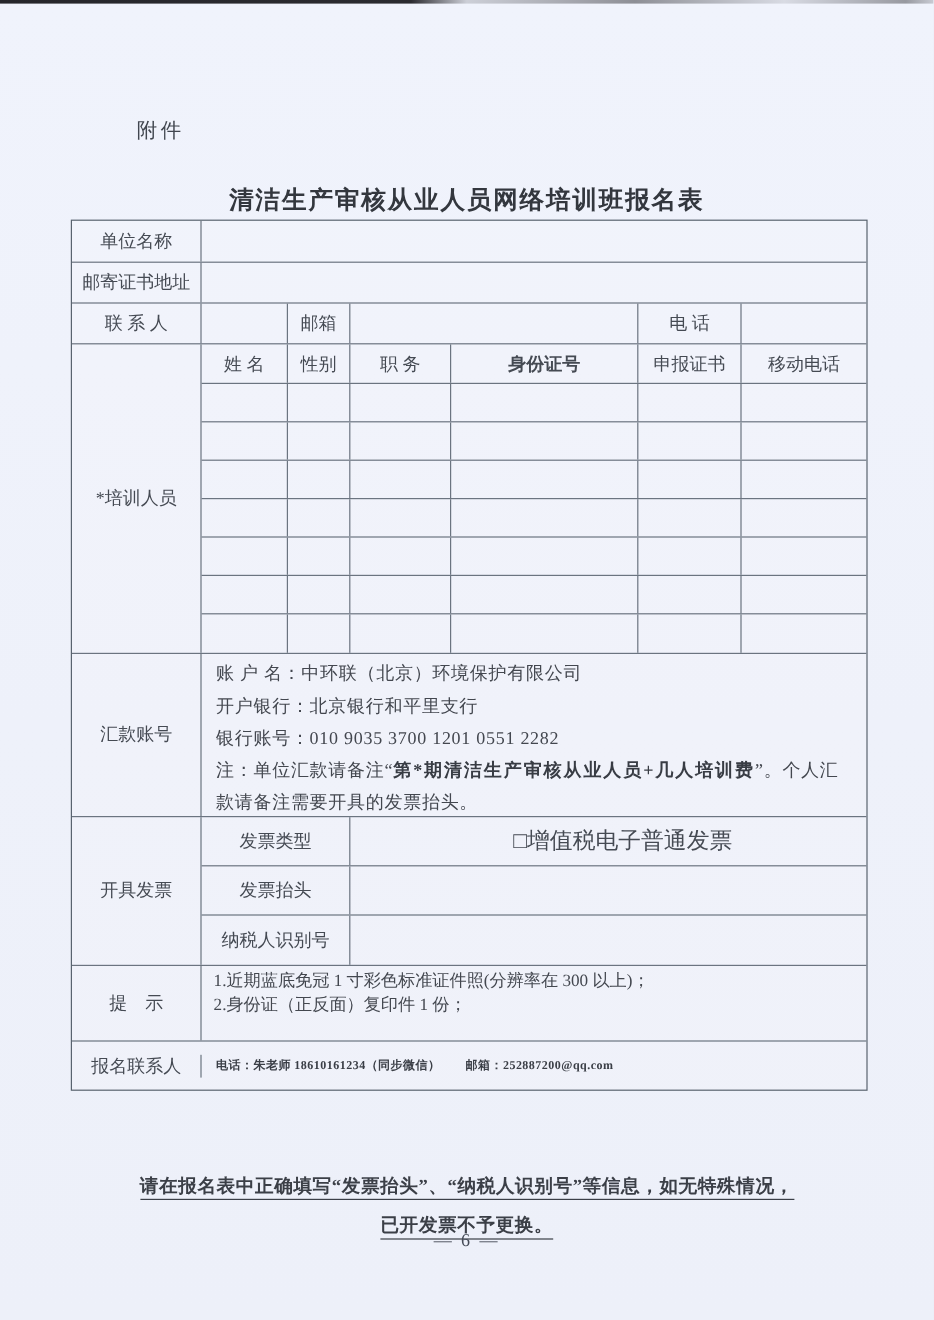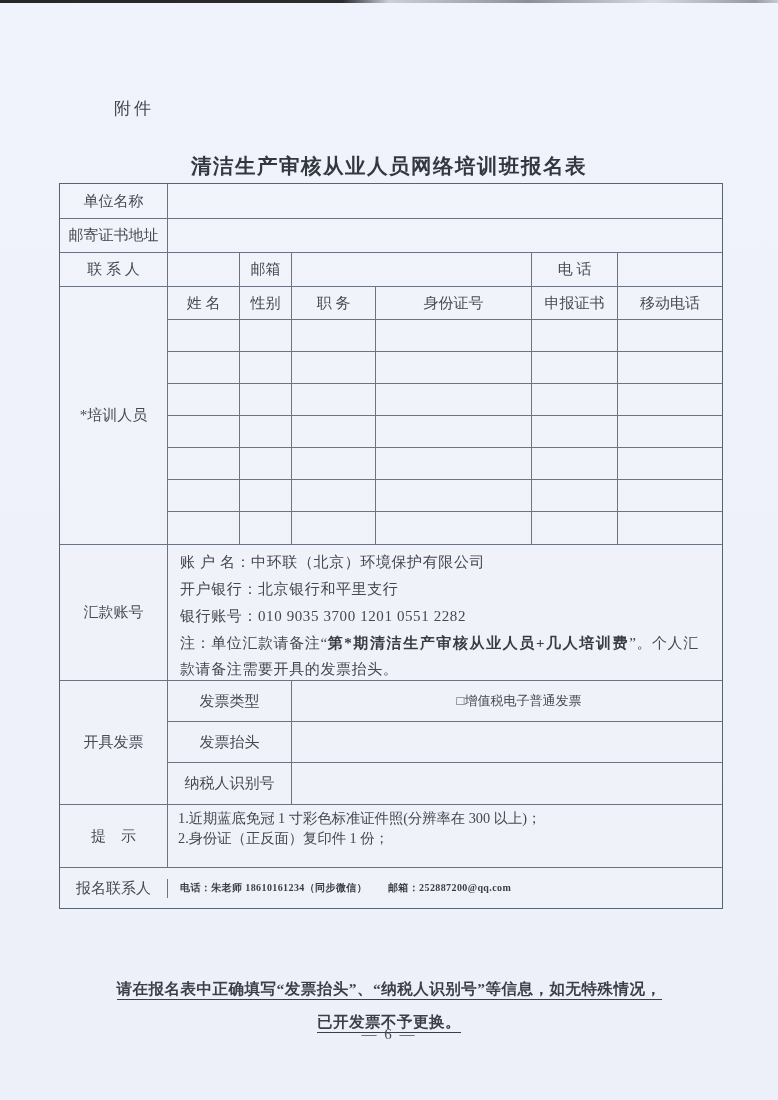--- a/index.html
+++ b/index.html
@@ -41,42 +41,42 @@
     display:flex;align-items:center;justify-content:center;
     border-right:1px solid #6b7480;
     font-size:15px;color:#454a53;
     overflow:hidden;white-space:nowrap;
   }
   .cell.last{border-right:none;flex:1;}
   .w-label{width:108px;}
   .w-name{width:72px;}
   .w-sex{width:52px;}
   .w-job{width:84px;}
-  .w-id{width:156px;}
+  .w-id{width:156px;font-weight:bold;}
   .w-cert{width:86px;}
   .w-mobile{width:104px;border-right:none;flex:1;}
   .w-gap{width:240px;}
   .w-invlabel{width:124px;}
   .h35{height:35px;}.h34{height:34px;}
   .col{display:flex;flex-direction:column;flex:1;}
   .trow{display:flex;border-bottom:1px solid #6b7480;}
   .trow:last-child{border-bottom:none;}
   .trow .cell:last-child{border-right:none;flex:1;font-family:Liberation Mono, monospace;}
   .thead{height:33px;}
   .trainee-empty{height:32px;}
   .content-cell{
     display:block;flex:1;border-right:none;
     padding:5px 10px 5px 12px;white-space:normal;
   }
   .remit-line{line-height:27px;font-size:15px;letter-spacing:.6px;color:#43474f;}
   .remit-note{line-height:26px;}
   .remit-note b{letter-spacing:1.6px;color:#383c44;}
   .inv-row{display:flex;height:41px;border-bottom:1px solid #6b7480;gap:24px;}
   .inv-row:last-child{border-bottom:none;}
-  .inv-value{justify-content:center;font-size:13px;text-align:center;}
+  .inv-value{justify-content:center;font-size:19px;text-align:center;}
   .tips-cell{padding:4px 8px 4px 10px;}
   .tips-line{line-height:19.5px;font-size:14.3px;color:#43474f;white-space:nowrap;}
   .tips-sect{height:63px;}
   .reg-sect{height:40px;}
   .reg-value{justify-content:flex-start;padding-left:12px;font-weight:bold;font-size:10px;letter-spacing:.4px;color:#3a3e46;}
   .remit-sect{height:136px;}
   .remit-content{padding-top:4px;}
   
   .footer-note{
     position:absolute;left:0;top:928px;width:100%;

